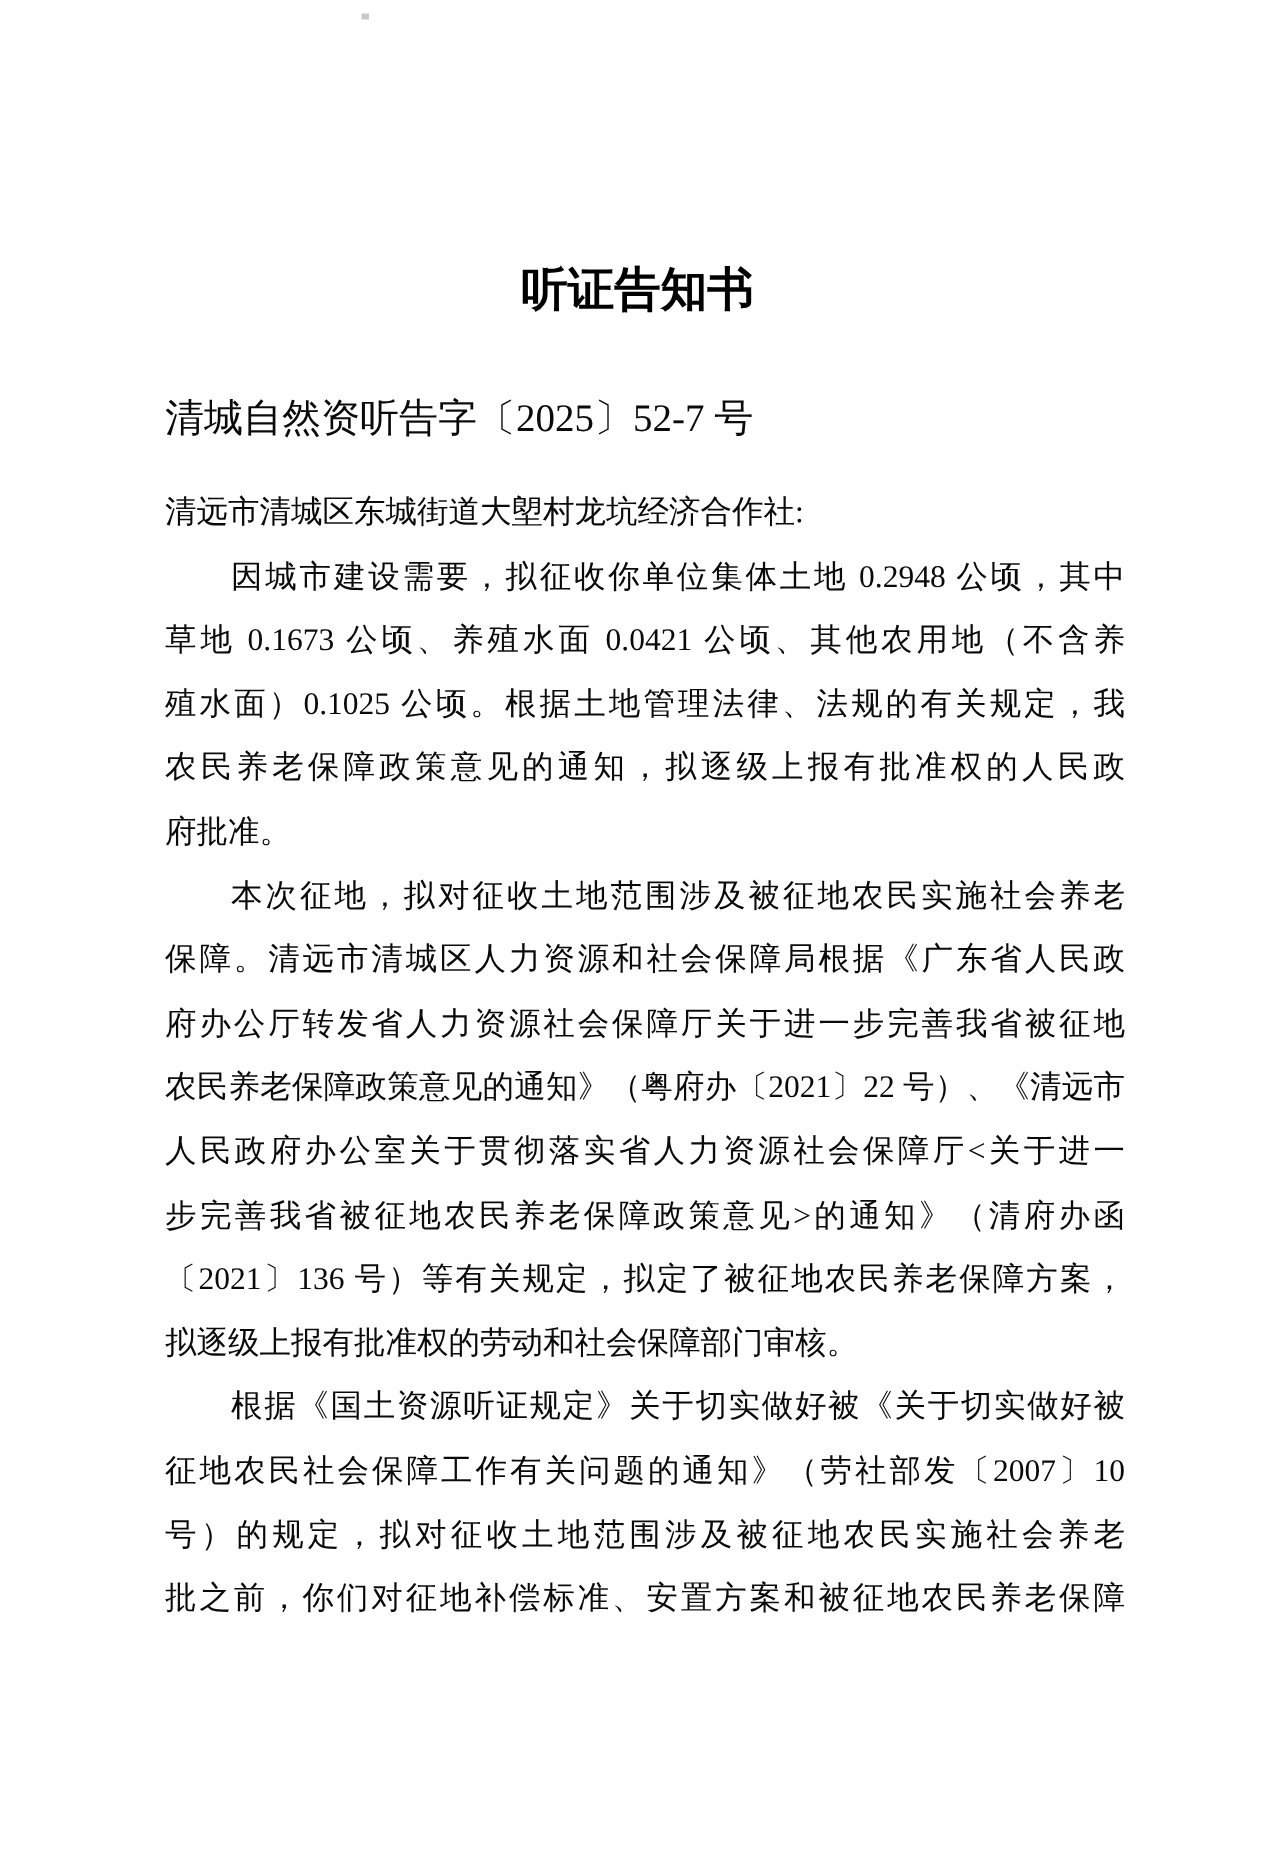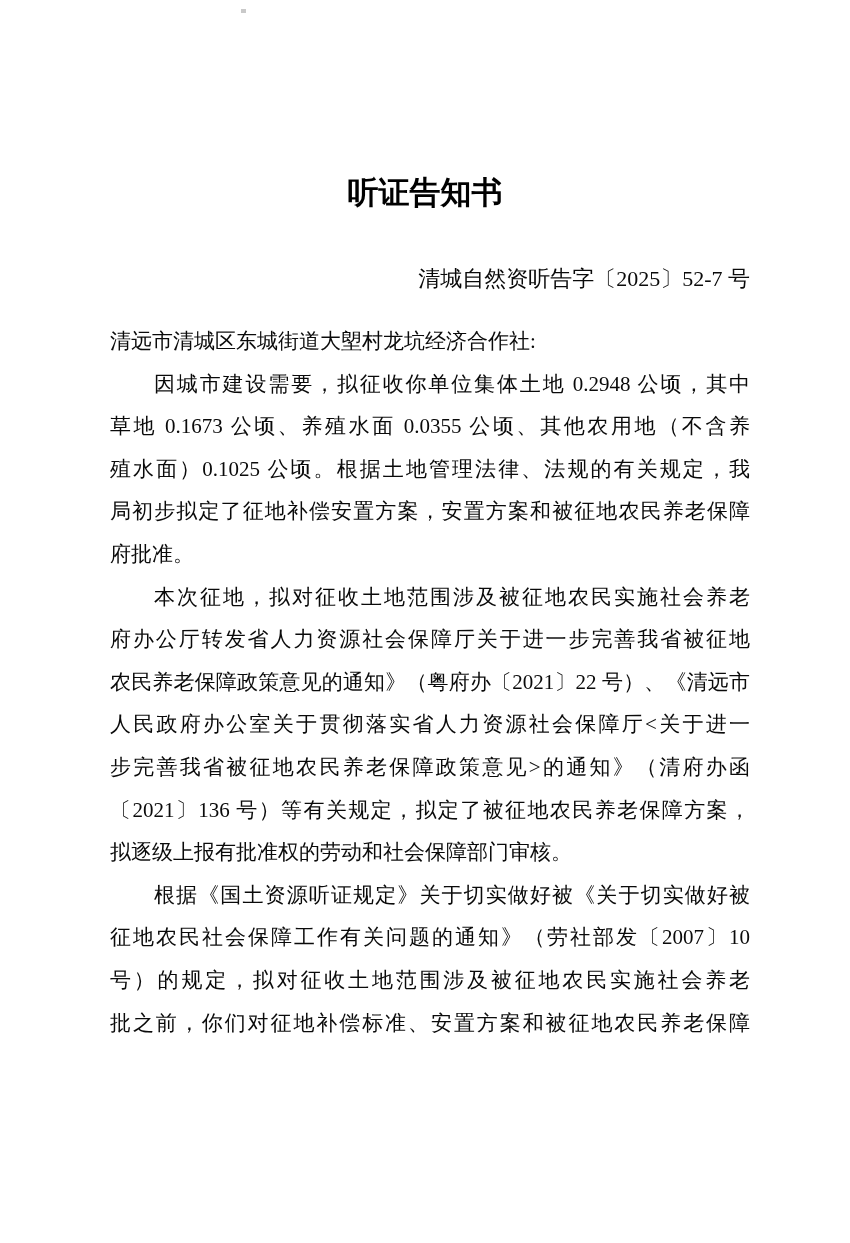--- a/index.html
+++ b/index.html
@@ -35,22 +35,21 @@
     line-height: 38px;
     font-weight: bold;
     font-family: "Liberation Sans", sans-serif;
     color: #000000;
   }
   .doc-number {
     position: absolute;
     top: 264px;
     left: 110px;
     width: 640px;
-    text-align: right;
-    font-size: 22px;
+    font-size: 26px;
     line-height: 30px;
   }
   .body-text {
     position: absolute;
     top: 320px;
     left: 110px;
     width: 640px;
     font-size: 21px;
   }
   .line {
@@ -73,25 +72,26 @@
 <div class="page">
   <div class="scan-speck"></div>
 
   <h1 class="title">听证告知书</h1>
 
   <div class="doc-number">清城自然资听告字〔2025〕52-7 号</div>
 
   <div class="body-text">
     <div class="line left">清远市清城区东城街道大塱村龙坑经济合作社:</div>
     <div class="line indent">因城市建设需要，拟征收你单位集体土地 0.2948 公顷，其中</div>
-    <div class="line">草地 0.1673 公顷、养殖水面 0.0355 公顷、其他农用地（不含养</div>
+    <div class="line">草地 0.1673 公顷、养殖水面 0.0421 公顷、其他农用地（不含养</div>
     <div class="line">殖水面）0.1025 公顷。根据土地管理法律、法规的有关规定，我</div>
-    <div class="line">局初步拟定了征地补偿安置方案，安置方案和被征地农民养老保障</div>
+    <div class="line">农民养老保障政策意见的通知，拟逐级上报有批准权的人民政</div>
     <div class="line left">府批准。</div>
     <div class="line indent">本次征地，拟对征收土地范围涉及被征地农民实施社会养老</div>
+    <div class="line">保障。清远市清城区人力资源和社会保障局根据《广东省人民政</div>
     <div class="line">府办公厅转发省人力资源社会保障厅关于进一步完善我省被征地</div>
     <div class="line">农民养老保障政策意见的通知》（粤府办〔2021〕22 号）、《清远市</div>
     <div class="line">人民政府办公室关于贯彻落实省人力资源社会保障厅&lt;关于进一</div>
     <div class="line">步完善我省被征地农民养老保障政策意见&gt;的通知》（清府办函</div>
     <div class="line">〔2021〕136 号）等有关规定，拟定了被征地农民养老保障方案，</div>
     <div class="line left">拟逐级上报有批准权的劳动和社会保障部门审核。</div>
     <div class="line indent">根据《国土资源听证规定》关于切实做好被《关于切实做好被</div>
     <div class="line">征地农民社会保障工作有关问题的通知》（劳社部发〔2007〕10</div>
     <div class="line">号）的规定，拟对征收土地范围涉及被征地农民实施社会养老</div>
     <div class="line">批之前，你们对征地补偿标准、安置方案和被征地农民养老保障</div>

